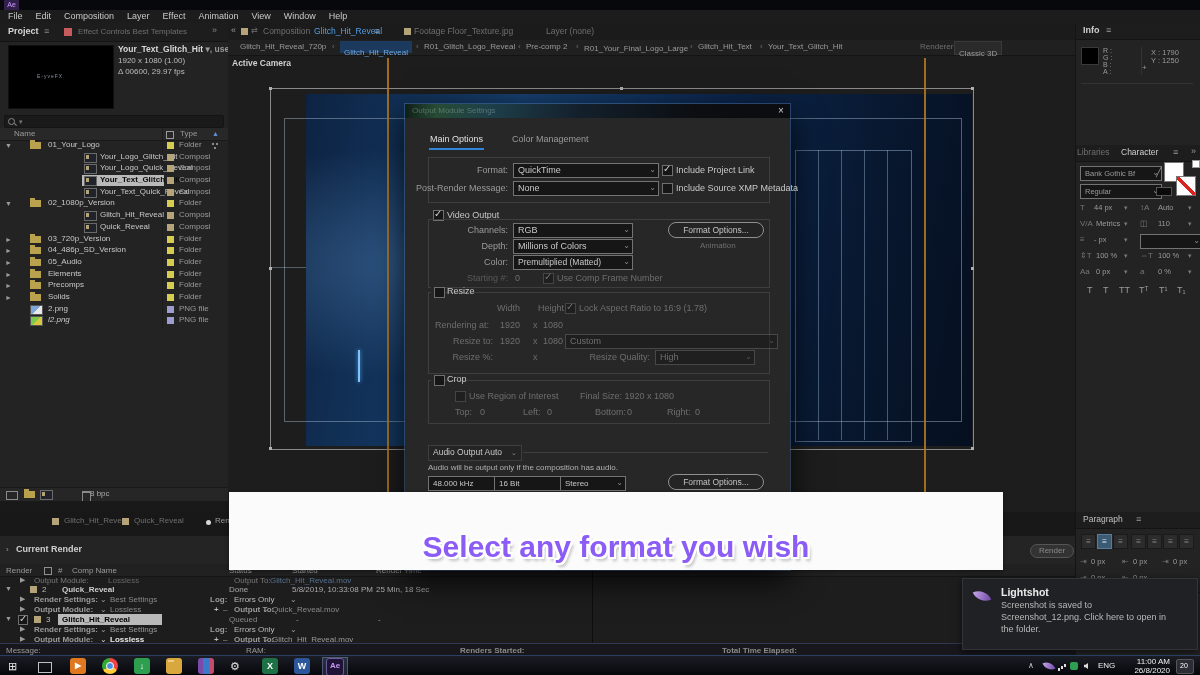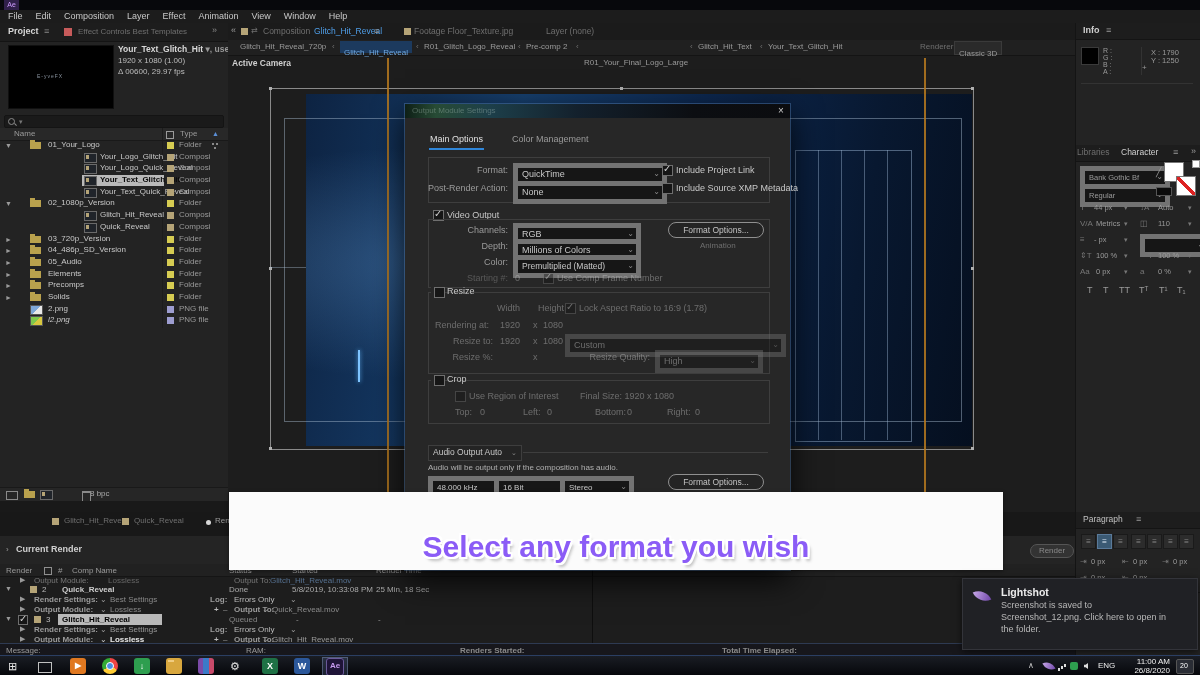--- a/index.html
+++ b/index.html
@@ -4,21 +4,21 @@
 <style>
   html,body{margin:0;padding:0;background:#000;}
   #screen{position:relative;width:1200px;height:675px;overflow:hidden;background:#101010;
     font-family:"Liberation Sans",sans-serif;color:#c8c8c8;}
   .L{position:absolute;white-space:nowrap;font-size:9px;color:#c8c8c8;line-height:1.1;}
   .f7{font-size:7px}.f75{font-size:7.5px}.f8{font-size:8px}.f85{font-size:8.5px}.f10{font-size:10px}
   .dim{color:#6f6f6f}.mid{color:#9a9a9a}.blue{color:#5b8fd6}.link{color:#4f9ee8}
   .b{font-weight:bold}.i{font-style:italic}.ra{text-align:right}
   .panel{position:absolute;background:#232323;}
   .phead{position:absolute;background:#1d1d1d;border-bottom:1px solid #141414;}
-  .dd{position:absolute;height:13px;line-height:13px;background:#161616;border:5px solid #737373;
+  .dd{position:absolute;height:13px;line-height:13px;background:#161616;border:1px solid #737373;
       padding:0 12px 0 4px;font-size:9px;color:#c8c8c8;white-space:nowrap;overflow:hidden;}
   .dd::after{content:"⌄";position:absolute;right:2px;top:-1px;color:#8a8a8a;font-size:8px;}
   .pill{position:absolute;height:14px;line-height:14px;border:1px solid #8f8f8f;border-radius:8px;
       background:#242424;color:#c3c3c3;font-size:8.5px;text-align:center;}
   .cb{position:absolute;width:9px;height:9px;background:#161616;border:1px solid #6f6f6f;}
   .cb.on::after{content:"✓";position:absolute;left:0px;top:-3px;font-size:10px;color:#d0d0d0;}
   .dis{opacity:.42}
   .grp{position:absolute;border:1px solid #3e3e3e;}
   .sq{position:absolute;width:7px;height:7px;}
   .vr{position:absolute;width:1px;background:#0e0e0e;}
@@ -219,21 +219,21 @@
 
     <div style="position:absolute;left:0;top:17px;width:847px;height:15px;background:#202020;border-bottom:1px solid #141414;">
       <span class="L f8 mid" style="left:12px;top:3px;">Glitch_Hit_Reveal_720p</span>
       <span class="L f8 dim" style="left:104px;top:3px;">‹</span>
       <span style="position:absolute;left:112px;top:1px;height:12px;background:#1c3a5e;padding:0 4px;"><span class="L f8" style="position:static;color:#6fa8e0;line-height:12px;">Glitch_Hit_Reveal</span></span>
       <span class="L f8 dim" style="left:188px;top:3px;">‹</span>
       <span class="L f8 mid" style="left:196px;top:3px;">R01_Glitch_Logo_Reveal</span>
       <span class="L f8 dim" style="left:290px;top:3px;">‹</span>
       <span class="L f8 mid" style="left:298px;top:3px;">Pre-comp 2</span>
       <span class="L f8 dim" style="left:348px;top:3px;">‹</span>
-      <span class="L f8 mid" style="left:356px;top:19px;">R01_Your_Final_Logo_Large</span>
+      <span class="L f8 mid" style="left:356px;top:5px;">R01_Your_Final_Logo_Large</span>
       <span class="L f8 dim" style="left:462px;top:3px;">‹</span>
       <span class="L f8 mid" style="left:470px;top:3px;">Glitch_Hit_Text</span>
       <span class="L f8 dim" style="left:532px;top:3px;">‹</span>
       <span class="L f8 mid" style="left:540px;top:3px;">Your_Text_Glitch_Hit</span>
       <span class="L f8 dim" style="left:692px;top:3px;">Renderer:</span>
       <span style="position:absolute;left:726px;top:1px;height:12px;background:#2a2a2a;border:1px solid #3a3a3a;padding:0 4px;"><span class="L f8 mid" style="position:static;line-height:11px;">Classic 3D</span></span>
     </div>
 
     <div style="position:absolute;left:0;top:32px;width:847px;height:457px;overflow:hidden;">
       <div class="L b f85" style="left:4px;top:4px;color:#d0d0d0;">Active Camera</div>
@@ -471,21 +471,21 @@
 
     <div class="L" style="left:25px;top:31px;color:#e0e0e0;">Main Options</div>
     <div style="position:absolute;left:24px;top:44px;width:55px;height:2px;background:#2f86d9;"></div>
     <div class="L mid" style="left:107px;top:31px;">Color Management</div>
 
     <div class="grp" style="left:23px;top:53px;width:340px;height:44px;"></div>
     <div class="L ra mid" style="left:8px;top:62px;width:95px;">Format:</div>
     <div class="dd" style="left:108px;top:59px;width:128px;"><span>QuickTime</span></div>
     <div class="cb on" style="left:257px;top:61px;"></div>
     <div class="L" style="left:271px;top:62px;">Include Project Link</div>
-    <div class="L ra mid" style="left:8px;top:80px;width:95px;">Post-Render Action:</div>
+    <div class="L ra mid" style="left:8px;top:80px;width:95px;">Post-Render Message:</div>
     <div class="dd" style="left:108px;top:77px;width:128px;"><span>None</span></div>
     <div class="cb" style="left:257px;top:79px;"></div>
     <div class="L" style="left:271px;top:80px;">Include Source XMP Metadata</div>
 
     <div class="cb on" style="left:28px;top:106px;"></div>
     <div class="L" style="left:42px;top:107px;">Video Output</div>
     <div class="grp" style="left:23px;top:115px;width:340px;height:67px;"></div>
     <div class="L ra mid" style="left:8px;top:122px;width:95px;">Channels:</div>
     <div class="dd" style="left:108px;top:119px;width:102px;"><span>RGB</span></div>
     <div class="pill" style="left:263px;top:118px;width:94px;">Format Options...</div>

